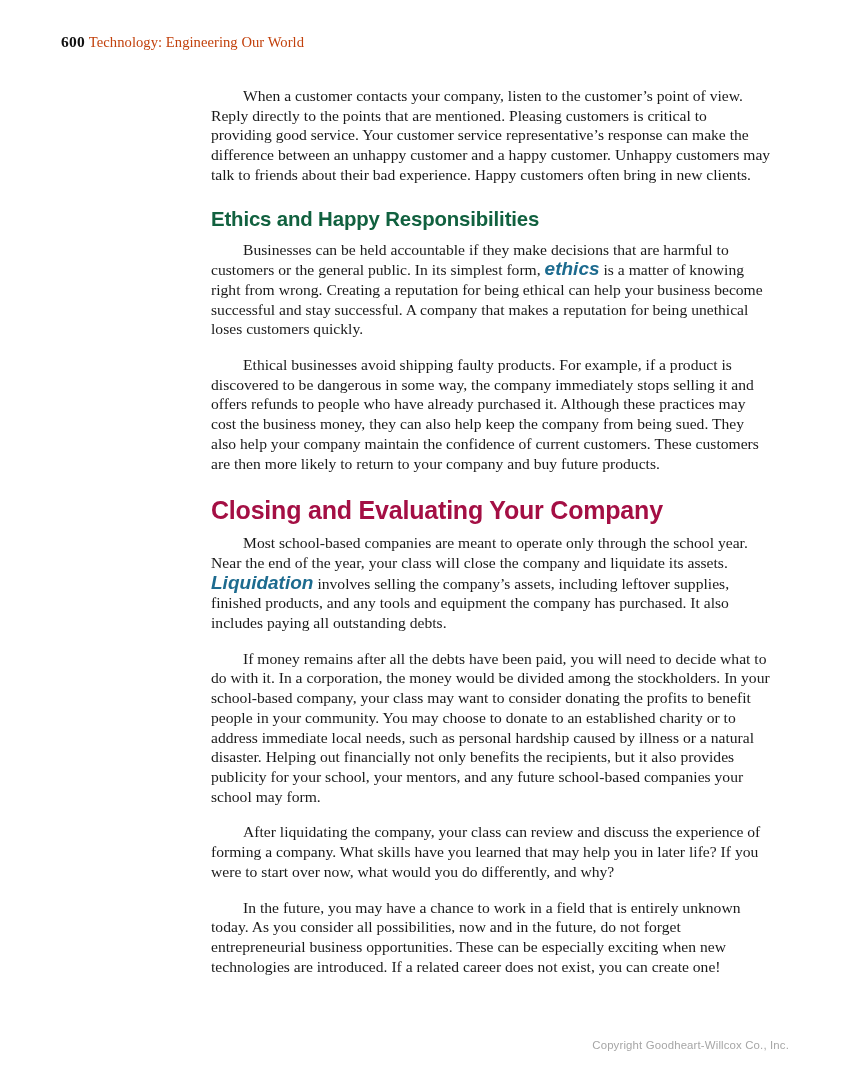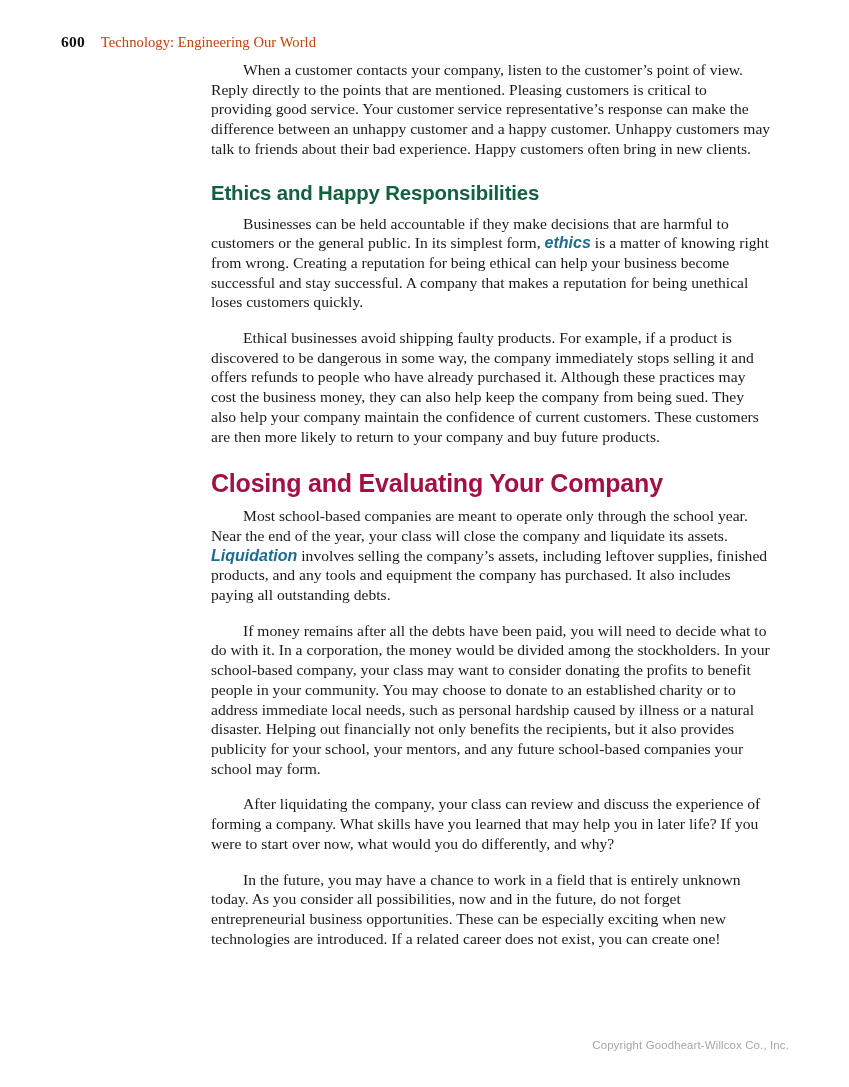--- a/index.html
+++ b/index.html
@@ -25,42 +25,42 @@
     overflow: hidden;
   }
 
   
   .running-head {
     position: absolute;
     left: 61px;
     top: 33px;
     display: flex;
     align-items: baseline;
-    gap: 16px;
+    gap: 4px;
     white-space: nowrap;
   }
   .folio {
     font-family: "Liberation Serif", serif;
     font-weight: bold;
     font-size: 15.5px;
     color: #111111;
     letter-spacing: 0.2px;
   }
   .running-title {
     font-family: "Liberation Serif", serif;
     font-size: 14.6px;
     color: #c2410c;
     letter-spacing: 0.05px;
   }
 
   
   .column {
     position: absolute;
     left: 211px;
-    top: 60px;
+    top: 86px;
     width: 560px;
   }
 
   p.body-par {
     margin: 0;
     font-family: "Liberation Serif", serif;
     font-size: 15.6px;
     line-height: 19.7px;
     color: #1a1a1a;
     text-indent: 32px;
@@ -72,21 +72,21 @@
   p.body-par + p.body-par {
     margin-top: 16px;
   }
 
   
   .term {
     font-family: "Liberation Sans", sans-serif;
     font-weight: bold;
     font-style: italic;
     color: #1d6b8f;
-    font-size: 16px;
+    font-size: 19px;
   }
 
   
   h2.head-green {
     margin: 0;
     font-family: "Liberation Sans", sans-serif;
     font-weight: bold;
     font-size: 20.4px;
     line-height: 24px;
     color: #11613f;

